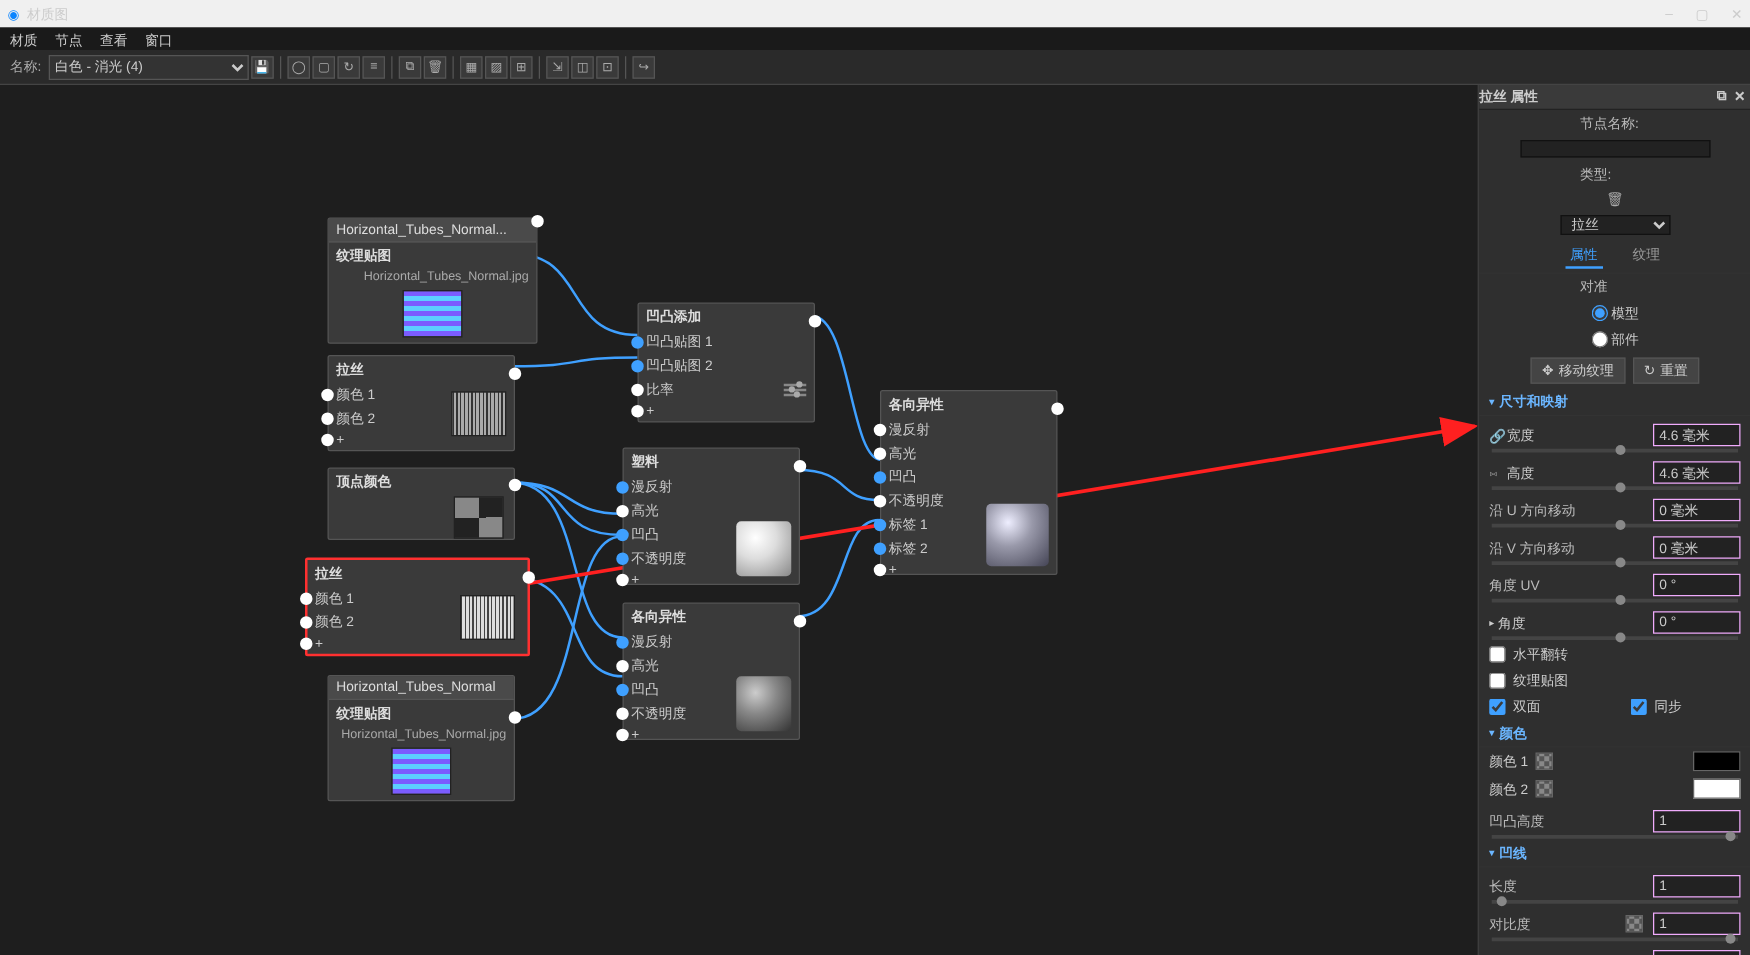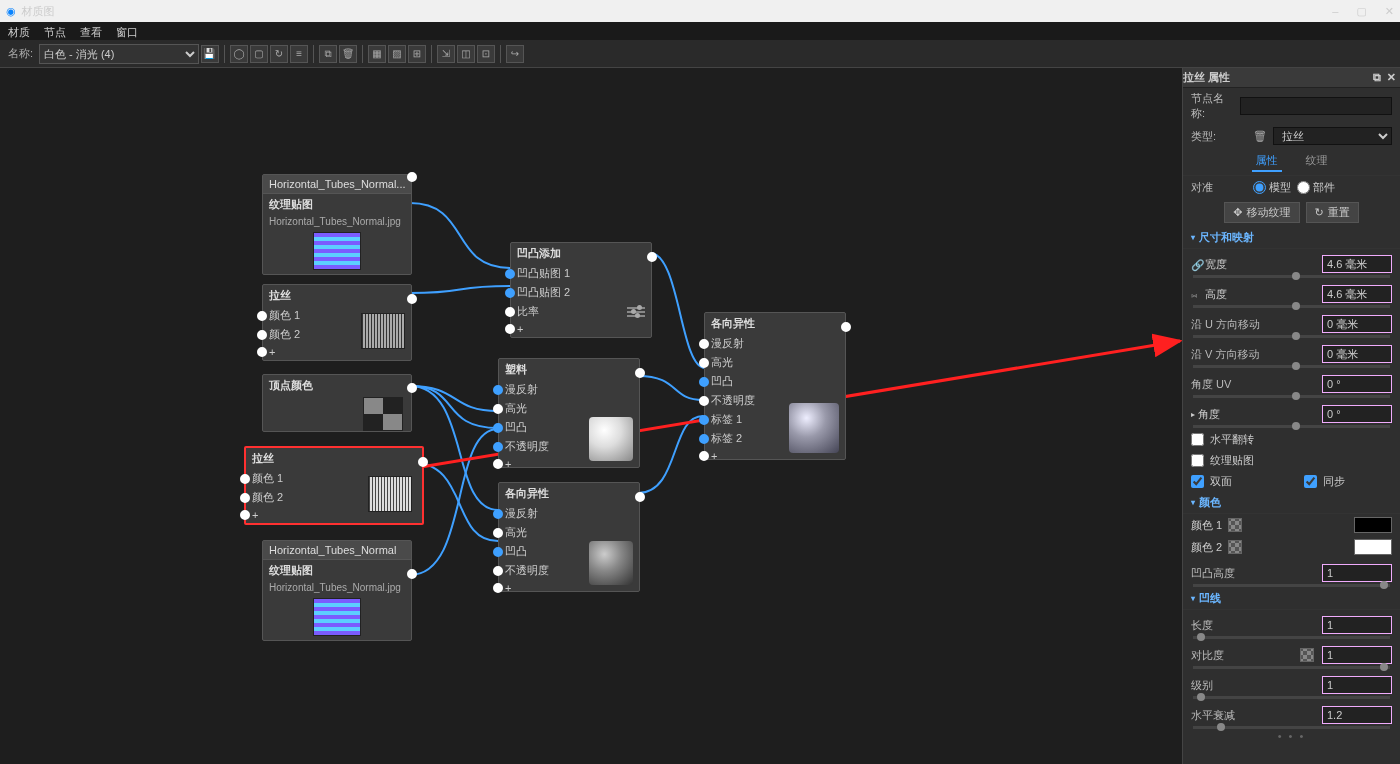--- a/index.html
+++ b/index.html
@@ -10,21 +10,21 @@
 .toolbar { height:28px; background:#2a2a2a; border-bottom:1px solid #444; display:flex; align-items:center; padding:0 4px; gap:2px; }
 .toolbar .lbl { color:#aaa; padding:0 4px; }
 .toolbar select { background:#333; border:1px solid #555; color:#ccc; height:20px; width:160px; }
 .toolbar .tb { width:18px; height:18px; background:#3a3a3a; border:1px solid #555; display:flex; align-items:center; justify-content:center; color:#aaa; font-size:10px; }
 .toolbar .sep { width:1px; height:18px; background:#555; margin:0 3px; }
 .main { position:absolute; top:68px; left:0; right:0; bottom:0; display:flex; }
 .canvas { flex:1; background:#1e1e1e; position:relative; overflow:hidden; }
 .panel { width:218px; background:#2f2f2f; border-left:1px solid #444; overflow-y:auto; }
 .panel-title { background:#3a3a3a; height:20px; display:flex; align-items:center; color:#ddd; font-weight:bold; position:relative; border-bottom:1px solid #222;}
 .panel-title .picons { position:absolute; right:4px; display:flex; gap:6px; color:#aaa; font-size:9px;}
-.prow { display:flex; align-items:center; padding:3px 8px; gap:6px; min-height:22px; }
+.prow { display:flex; align-items:center; padding:3px 8px; gap:6px; min-height:22px;flex-direction:column; }
 .prow .plabel { width:56px; color:#bbb; }
 .prow input.txt, .prow select { flex:1; background:#222; border:1px solid #111; color:#ccc; height:18px; padding:0 4px; }
 .tabs { display:flex; justify-content:center; gap:20px; padding:3px 0; border-bottom:1px solid #333; }
 .tabs .tab { color:#999; padding:2px 4px; cursor:pointer; }
 .tabs .tab.active { color:#3fa0ff; border-bottom:2px solid #3fa0ff; }
 .pbtns { display:flex; gap:6px; justify-content:center; padding:4px 0; }
 .pbtns .btn { background:#444; border:1px solid #555; padding:2px 8px; color:#ccc; display:flex; align-items:center; gap:4px;}
 .section { color:#6bb6ff; padding:3px 8px; border-bottom:1px solid #333; font-weight:bold; display:flex; align-items:center; gap:4px;}
 .section::before{content:"▾"; font-size:8px;}
 .slider-row { display:flex; align-items:center; padding:2px 8px; gap:4px; min-height:30px; position:relative;}
@@ -34,21 +34,21 @@
 .sliderbar .knob { position:absolute; top:-3px; width:8px; height:8px; background:#888; border-radius:50%; }
 .checkrow { display:flex; align-items:center; padding:3px 8px; gap:6px; }
 .checkrow input[type=checkbox]{ accent-color:#3fa0ff; }
 .colorrow { display:flex; align-items:center; padding:3px 8px; gap:6px; }
 .colorrow .swatch { width:38px; height:16px; border:1px solid #666; margin-left:auto;}
 .smallsw { width:14px; height:14px; background:repeating-conic-gradient(#888 0 25%, #555 0 50%) 50%/8px 8px; border:1px solid #666;}
 .node { position:absolute; background:#3a3a3a; border:1px solid #555; border-radius:2px; }
 .node.selected { border:2px solid #ff3030; }
 .node-head { background:#4a4a4a; padding:3px 6px; border-bottom:1px solid #555; color:#ddd; font-size:11px;}
 .node-title { padding:3px 6px; color:#ddd; font-weight:bold; }
-.node-sub { padding:1px 6px; color:#aaa; font-size:10px; }
+.node-sub { padding:1px 6px; color:#aaa; font-size:10px;text-align:right; }
 .node-row { display:flex; align-items:center; padding:2px 6px; gap:6px; position:relative;}
 .port { width:10px; height:10px; border-radius:50%; background:#222; border:2px solid #888; position:absolute; }
 .port.in { left:-6px; }
 .port.out { right:-6px; background:#fff; border-color:#fff;}
 .port.blue { background:#3fa0ff; border-color:#3fa0ff; }
 .port.white { background:#fff; border-color:#fff; }
 .thumb { width:48px; height:38px; margin:4px auto; display:block; border:1px solid #222;}
 .preview { width:50px; height:50px; background:radial-gradient(circle at 35% 30%, #fff, #888 40%, #444); border-radius:4px; position:absolute; right:6px; bottom:6px;}
 .link-icon{width:10px;height:10px;display:inline-block;}
 svg.wires { position:absolute; top:0; left:0; width:100%; height:100%; pointer-events:none; }
@@ -122,21 +122,21 @@
       <path d="M410 318 C460 318 440 360 498 360" stroke="#3fa0ff" stroke-width="2" fill="none"></path>
 
       <defs>
           <marker id="ah" markerWidth="10" markerHeight="8" refX="9" refY="4" orient="auto">
             <path d="M0,0 L10,4 L0,8 Z" fill="#ff2020"></path>
           </marker>
         </defs>
       <line x1="415" y1="400" x2="1180" y2="273" stroke="#ff2020" stroke-width="3" marker-end="url(#ah)"></line>
     </svg>
 
-    <div class="node" style="left:262px;top:106px;width:150px;">
+    <div class="node" style="left:262px;top:106px;width:168px;">
       <div class="node-head">Horizontal_Tubes_Normal...</div>
       <div class="node-title">纹理贴图</div>
       <div class="node-sub">Horizontal_Tubes_Normal.jpg</div>
       <div style="height:42px;position:relative;">
           <span class="port out" style="top:-60px;"></span>
         <div class="thumb" style="background:repeating-linear-gradient(#7b5cff 0 4px,#5ccfff 4px 8px);"></div>
       </div>
     </div>
 
     <div class="node" style="left:262px;top:216px;width:150px;">

